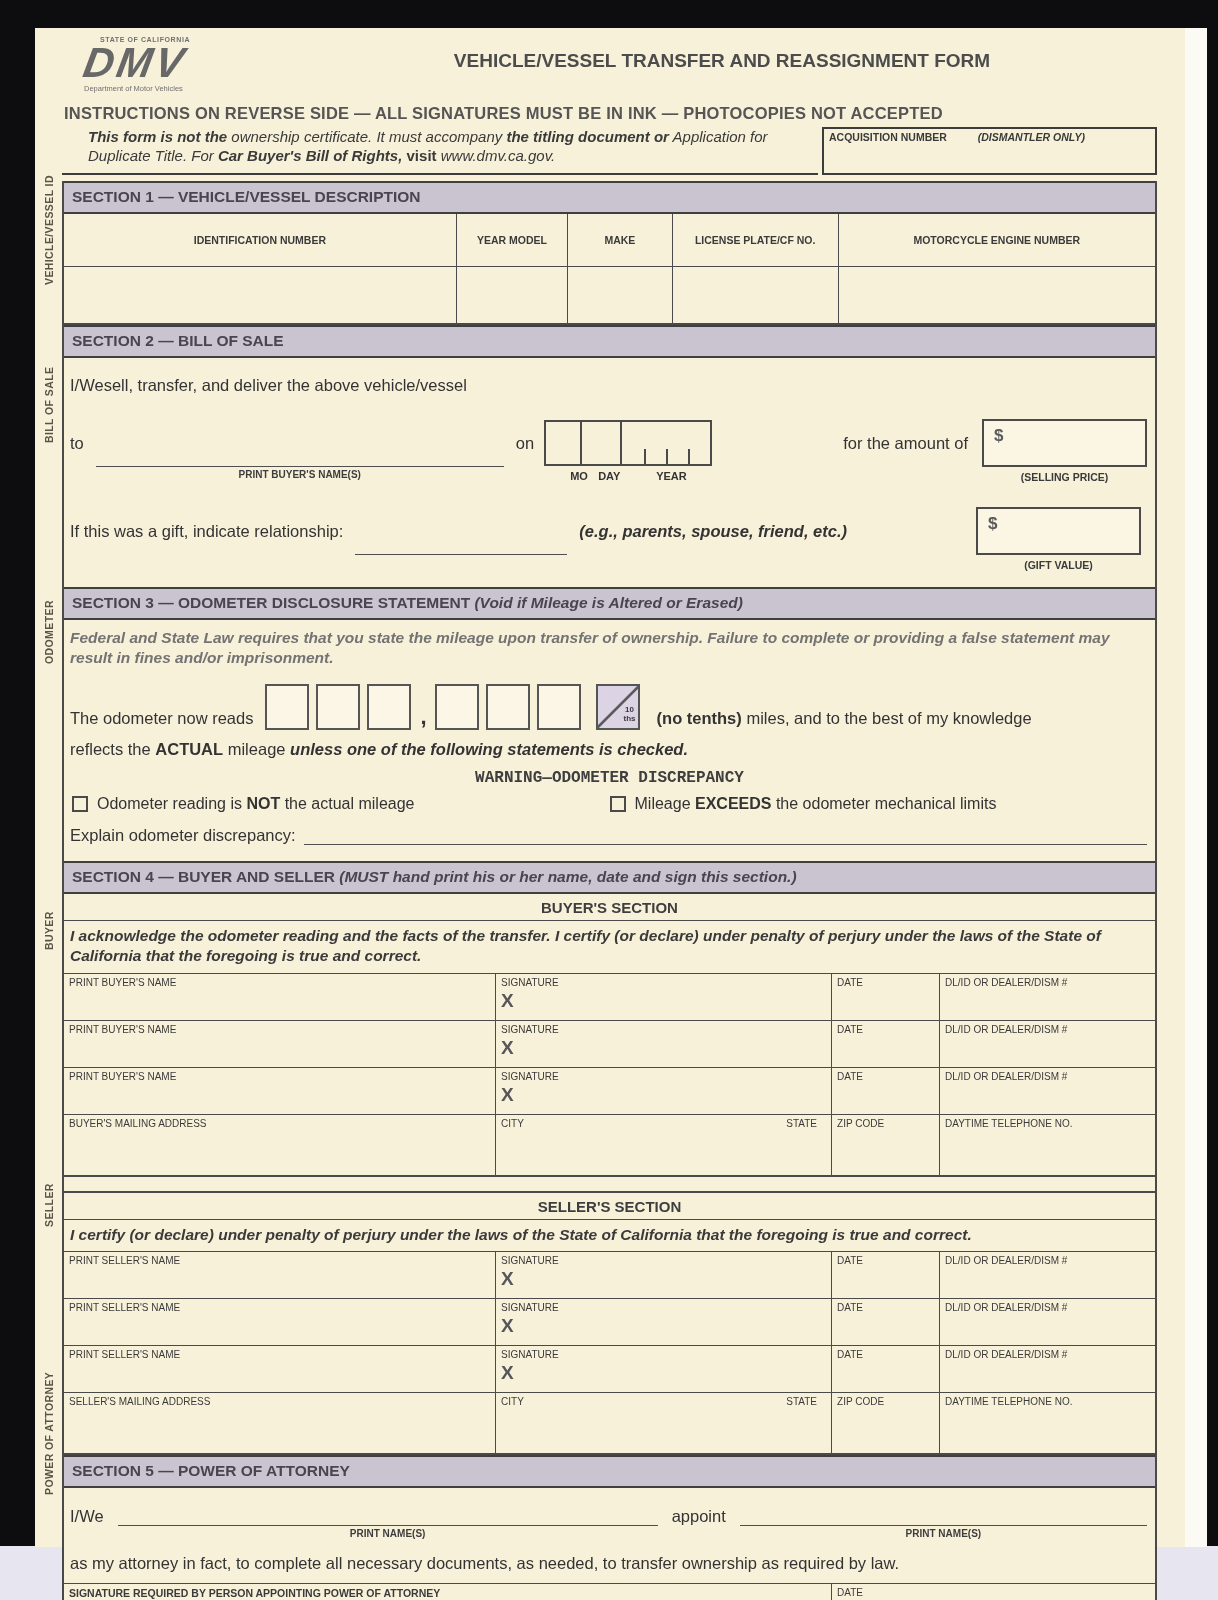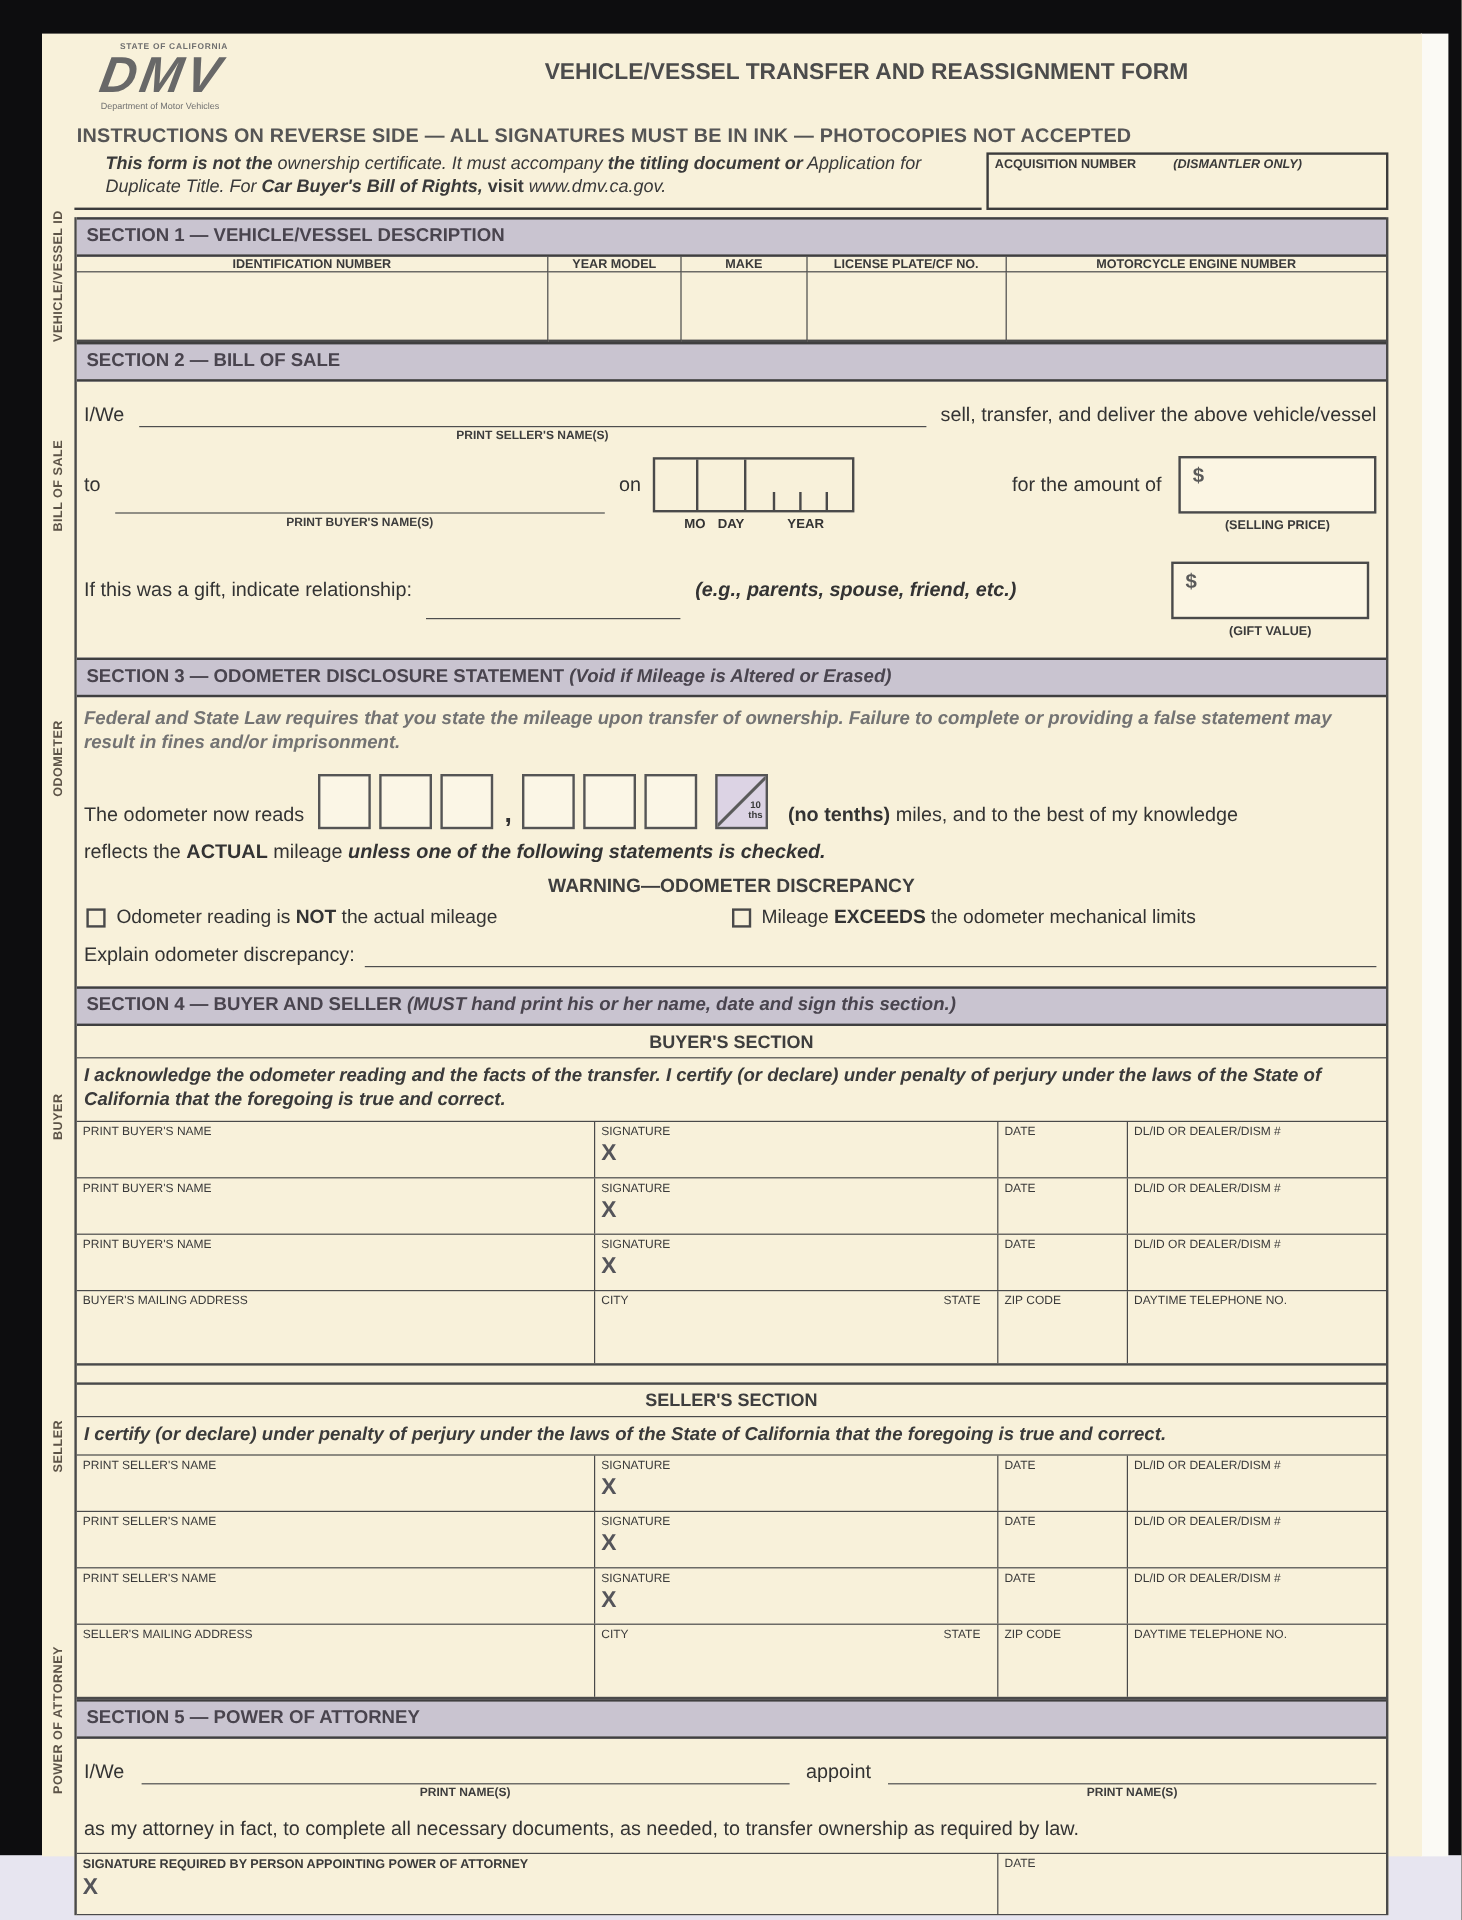--- a/index.html
+++ b/index.html
@@ -39,21 +39,21 @@
 
   
   .form { margin-top:6px; border-left:2px solid #4a4a4a; border-right:2px solid #4a4a4a; background:#f8f1da; }
   .bar { background:#c9c4d0; border-top:2px solid #3f3f3f; border-bottom:2px solid #3f3f3f;
          font-weight:bold; font-size:15.5px; color:#49444e; padding:5px 8px 6px; }
   .bar .bi { color:#49444e; }
 
   
   .s1 { display:grid; grid-template-columns:36% 10.2% 9.6% 15.2% 29%; }
   .s1 .hcell { border-right:1.5px solid #4a4a4a; border-bottom:1.5px solid #4a4a4a; text-align:center;
-               font-size:10.5px; font-weight:bold; color:#3a3a3a; padding:0 2px; }
+               font-size:10.5px; font-weight:bold; color:#3a3a3a; padding:20px 2px; }
   .s1 .bcell { border-right:1.5px solid #4a4a4a; height:58px; border-bottom:2px solid #4a4a4a; }
   .s1 .hcell:nth-child(5), .s1 .bcell:last-child { border-right:none; }
 
   
   .blank { border-bottom:1.5px solid #4e4e4e; position:relative; height:20px; }
   .hint { position:absolute; top:22px; left:0; right:0; text-align:center; font-size:10px; font-weight:bold; color:#3d3d3d; }
   .txt { font-size:16.5px; color:#333; white-space:nowrap; }
 
   
   .s2 { padding:4px 0 2px; }
@@ -79,21 +79,21 @@
   .law { font-size:15.5px; font-weight:bold; font-style:italic; color:#737373; line-height:1.3; padding:8px 10px 2px 6px; }
   .odo-row { display:flex; align-items:flex-end; padding:14px 6px 2px; }
   .odo-row .txt { padding-bottom:2px; }
   .obox { width:44px; height:46px; border:2px solid #555; background:#fbf6e6; margin-right:7px; flex:none; }
   .comma { font-size:22px; font-weight:bold; color:#333; margin:0 8px 0 2px; }
   .tenths { background-color:#dcd3e4; background-image:linear-gradient(135deg, transparent 47%, #5a5a5a 48.5%, #5a5a5a 51.5%, transparent 53%);
             position:relative; margin-left:8px;padding-left:12px; }
   .tenths-label { position:absolute; right:2px; bottom:5px; font-size:8px; font-weight:bold; color:#3a3a3a;
                   line-height:8.5px; text-align:center; }
   .reflects { font-size:16.5px; color:#333; padding:8px 6px 2px; }
-  .warning { text-align:center; font-size:16px; font-weight:bold; color:#3e3e3e; padding:8px 0 4px; }
+  .warning { text-align:center; font-size:16px; font-weight:bold; color:#3e3e3e; padding:8px 0 4px;font-family:Liberation Mono, monospace; }
   .checks { display:flex; align-items:center; padding:4px 8px 2px; }
   .check { display:flex; align-items:center; font-size:16px; color:#333; }
   .ck { width:16px; height:16px; border:2px solid #4a4a4a; margin-right:9px; flex:none; background:#f8f1da; }
   .check1 { width:50%; } 
   .explain { display:flex; align-items:flex-end; padding:10px 8px 16px 6px; }
   .explain .blank { flex:1; margin-left:8px; }
 
   
   .sub-title { text-align:center; font-size:15px; font-weight:bold; color:#3e3e3e; padding:5px 0 4px;
                border-bottom:1.5px solid #4a4a4a; }
@@ -166,23 +166,20 @@
         <div class="bcell"></div>
         <div class="bcell"></div>
         <div class="bcell"></div>
         <div class="bcell"></div>
       </div>
 
       <div class="bar">SECTION 2 — BILL OF SALE</div>
       <div class="s2">
         <div class="line1">
           <span class="txt">I/We</span>
-          <span class="blank">
-            <span class="hint">PRINT SELLER'S NAME(S)</span>
-          </span>
           <span class="txt">sell, transfer, and deliver the above vehicle/vessel</span>
         </div>
         <div class="line2">
           <span class="txt">to</span>
           <span class="blank">
             <span class="hint">PRINT BUYER'S NAME(S)</span>
           </span>
           <span class="txt">on</span>
           <span class="datebox">
             <span class="dcell dc1"></span>

